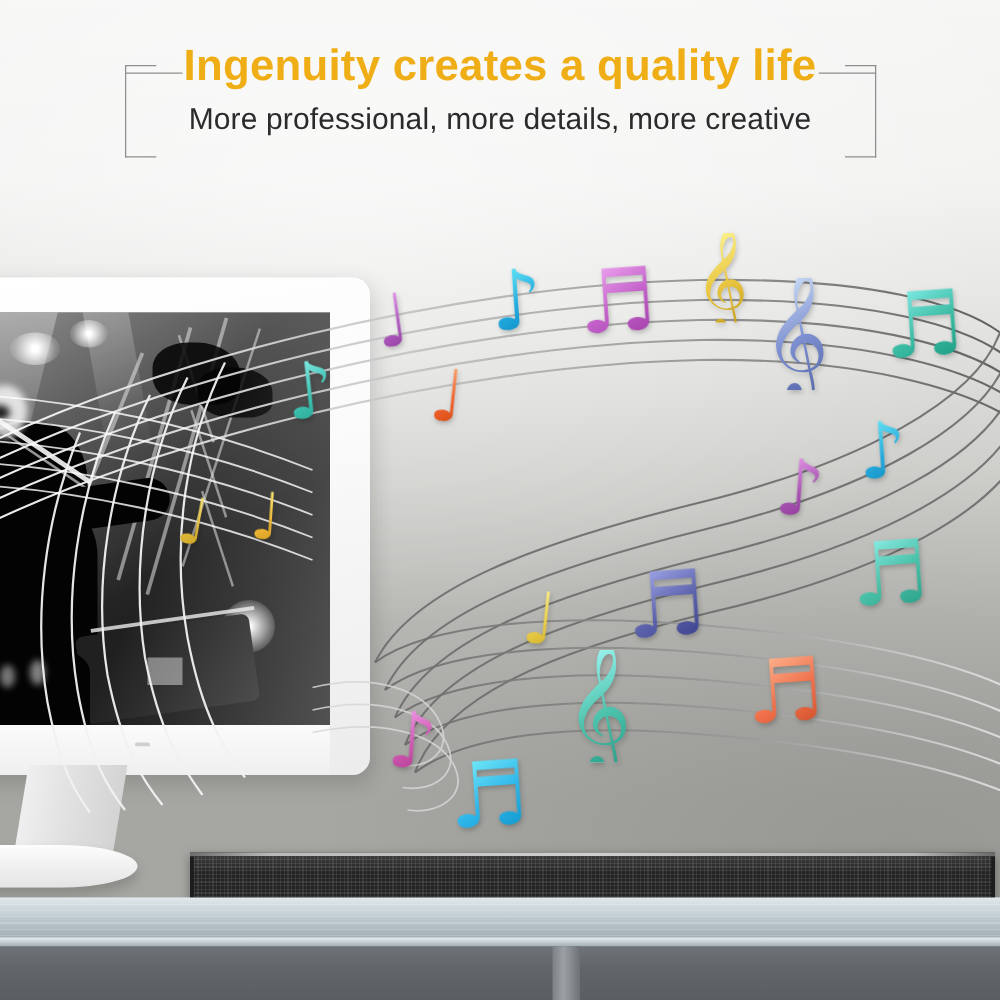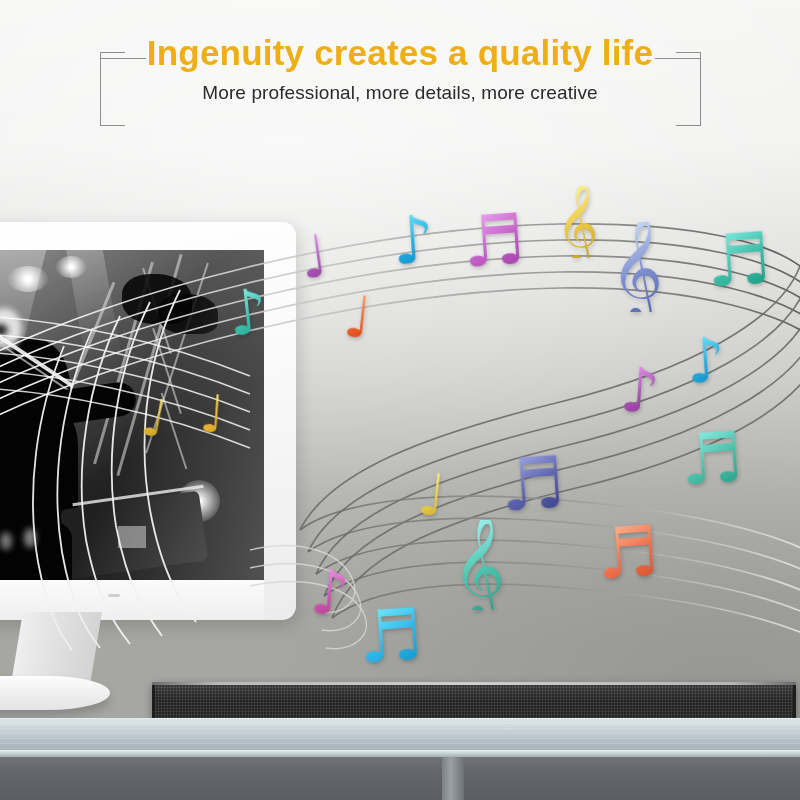--- a/index.html
+++ b/index.html
@@ -29,21 +29,21 @@
   .rule-left{position:absolute;left:100px;top:58px;width:46px;height:0;border-top:1.8px solid #8e8e8e;}
   .rule-right{position:absolute;left:655px;top:58px;width:46px;height:0;border-top:1.8px solid #8e8e8e;}
 
   .t-title{
     position:absolute;left:0;top:33px;width:800px;text-align:center;
     font-size:35px;font-weight:700;color:#f0ae16;letter-spacing:.2px;
     font-family:"Liberation Sans", sans-serif;
   }
   .t-sub{
     position:absolute;left:0;top:82px;width:800px;text-align:center;
-    font-size:19px;font-weight:400;color:#2b2b2b;letter-spacing:.1px;
+    font-size:24px;font-weight:400;color:#2b2b2b;letter-spacing:.1px;
   }
   .t-tag{
     position:absolute;left:0;top:121px;width:800px;text-align:center;
     font-size:25.5px;font-weight:400;color:#2b2b2b;letter-spacing:.1px;
   }
 
   
   .monitor{position:absolute;left:-24px;top:222px;width:320px;height:400px;}
   .mon-body{
     position:absolute;left:0;top:0;width:320px;height:398px;

